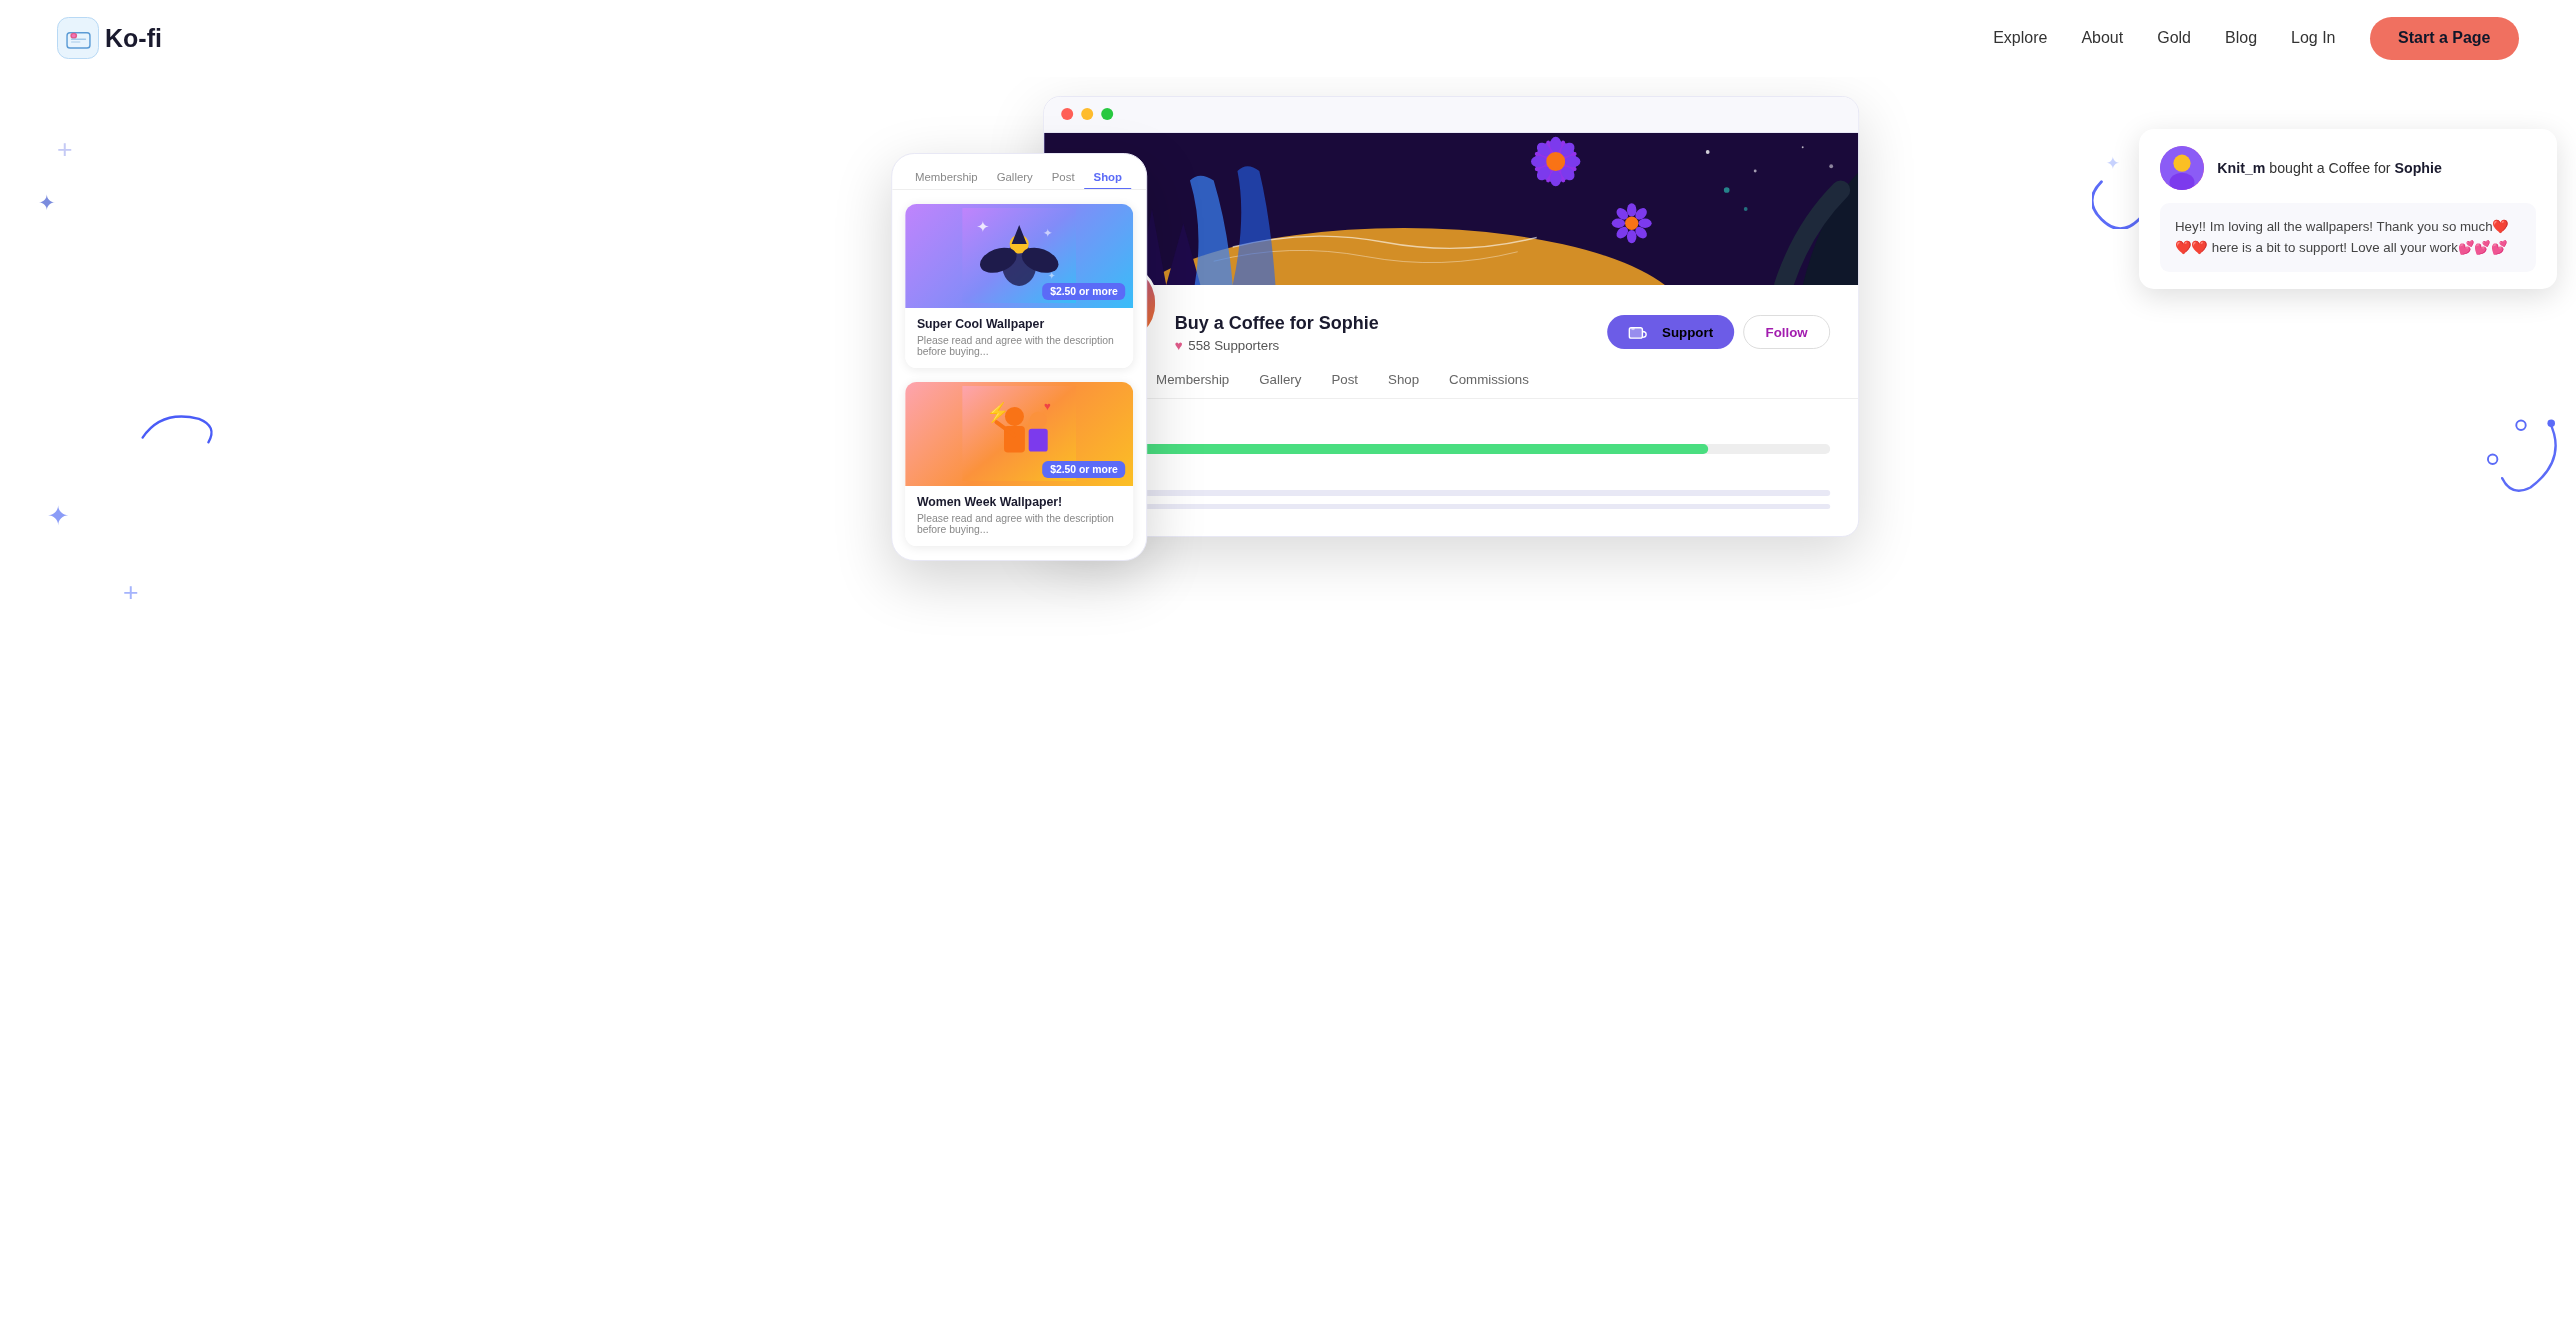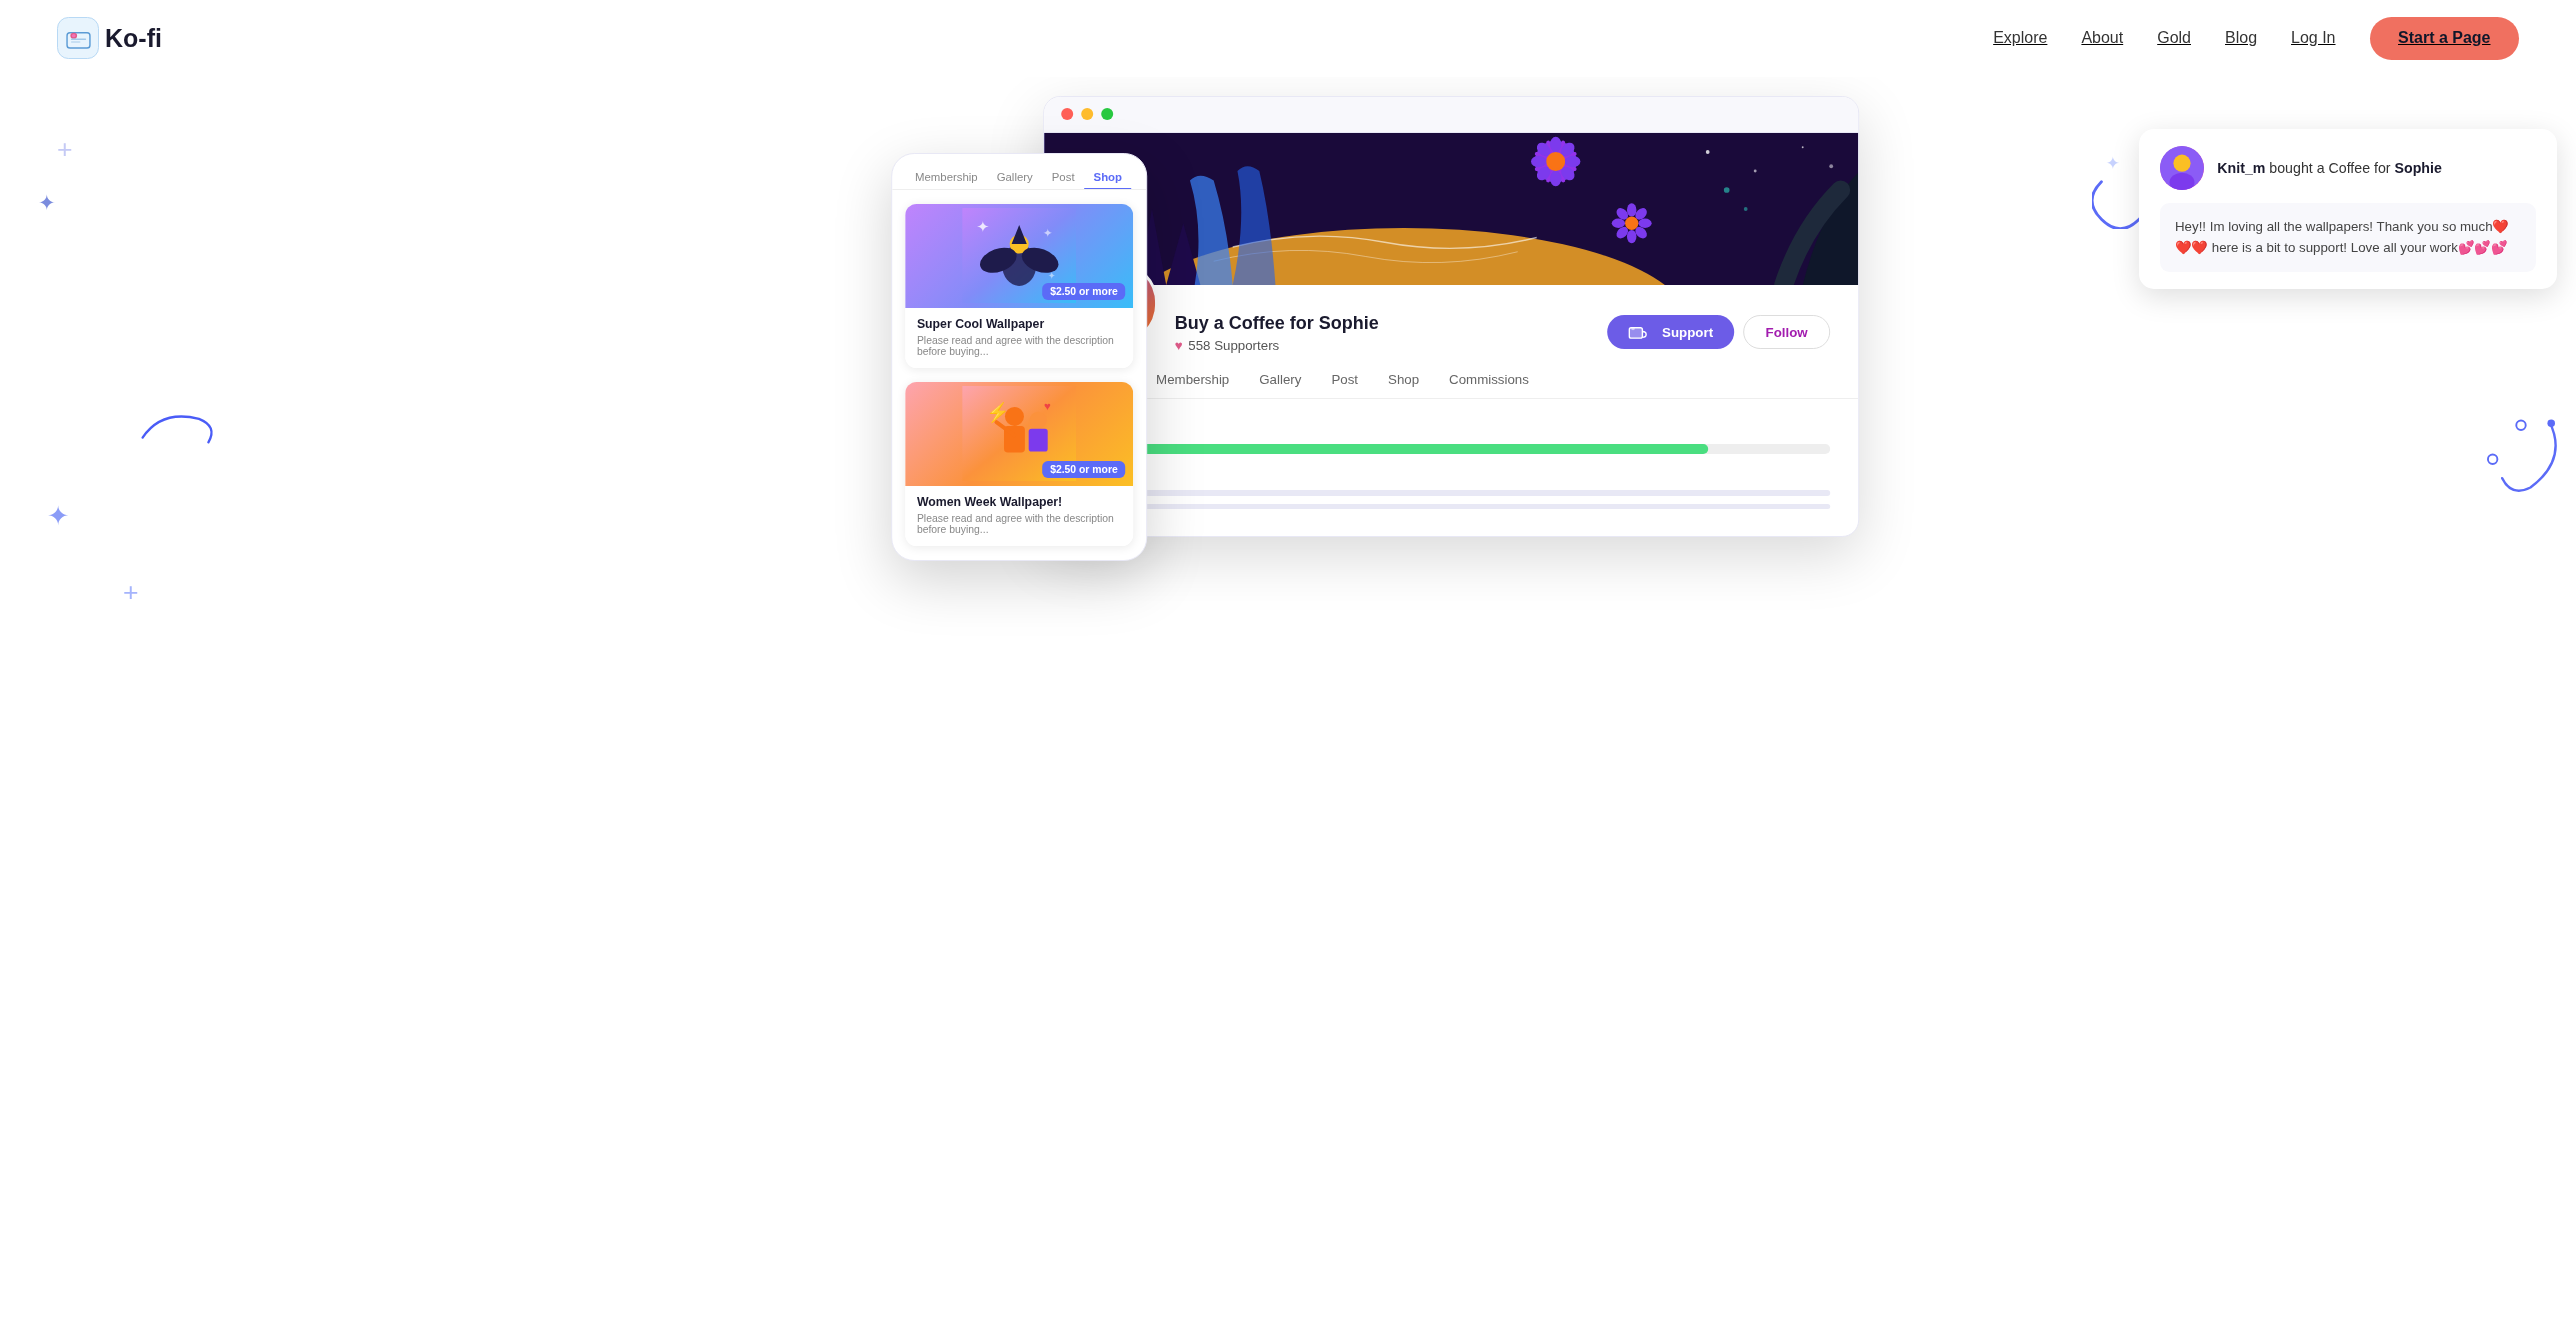--- a/index.html
+++ b/index.html
@@ -40,21 +40,20 @@
     }
     .logo-text {
       font-size: 25px;
       font-weight: 700;
       color: #1a1a2e;
     }
     .nav-links {
       display: flex;
       align-items: center;
       gap: 34px;
-      text-decoration: underline;
     }
     .nav-link {
       font-size: 16px;
       color: #333;
       text-decoration: none;
       font-weight: 500;
       cursor: pointer;
     }
     .btn-start {
       background: #f07060;
@@ -165,21 +164,21 @@
       margin-top: 3.8px;
     }
     .heart-icon { color: #e05b8a; }
     .profile-actions {
       display: flex;
       gap: 9.5px;
       margin-top: 7.6px;
     }
     .btn-support {
       background: #6c5ce7;
-      color: #ffffff;
+      color: #000000;
       border: none;
       border-radius: 21px;
       padding: 8.5px 21px;
       font-size: 13.3px;
       font-weight: 600;
       cursor: pointer;
       display: flex;
       align-items: center;
       gap: 15px;
     }

